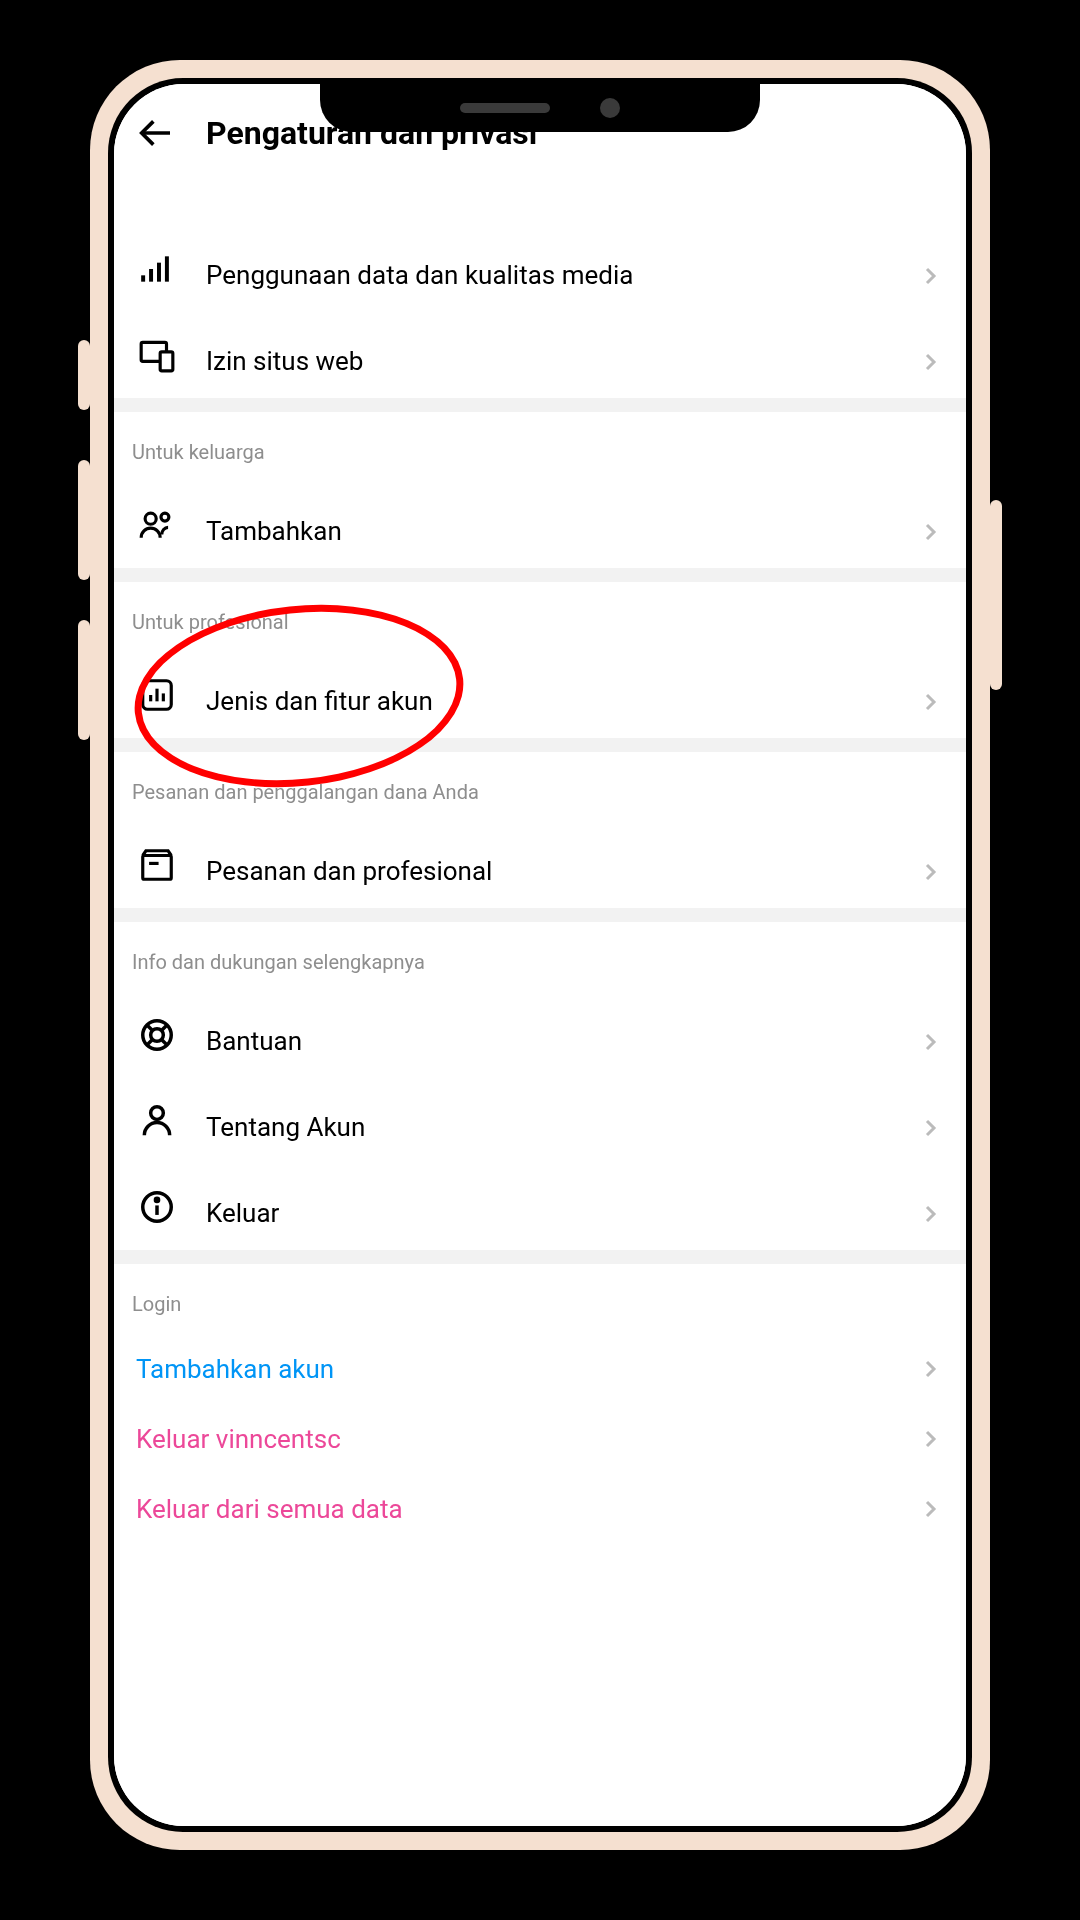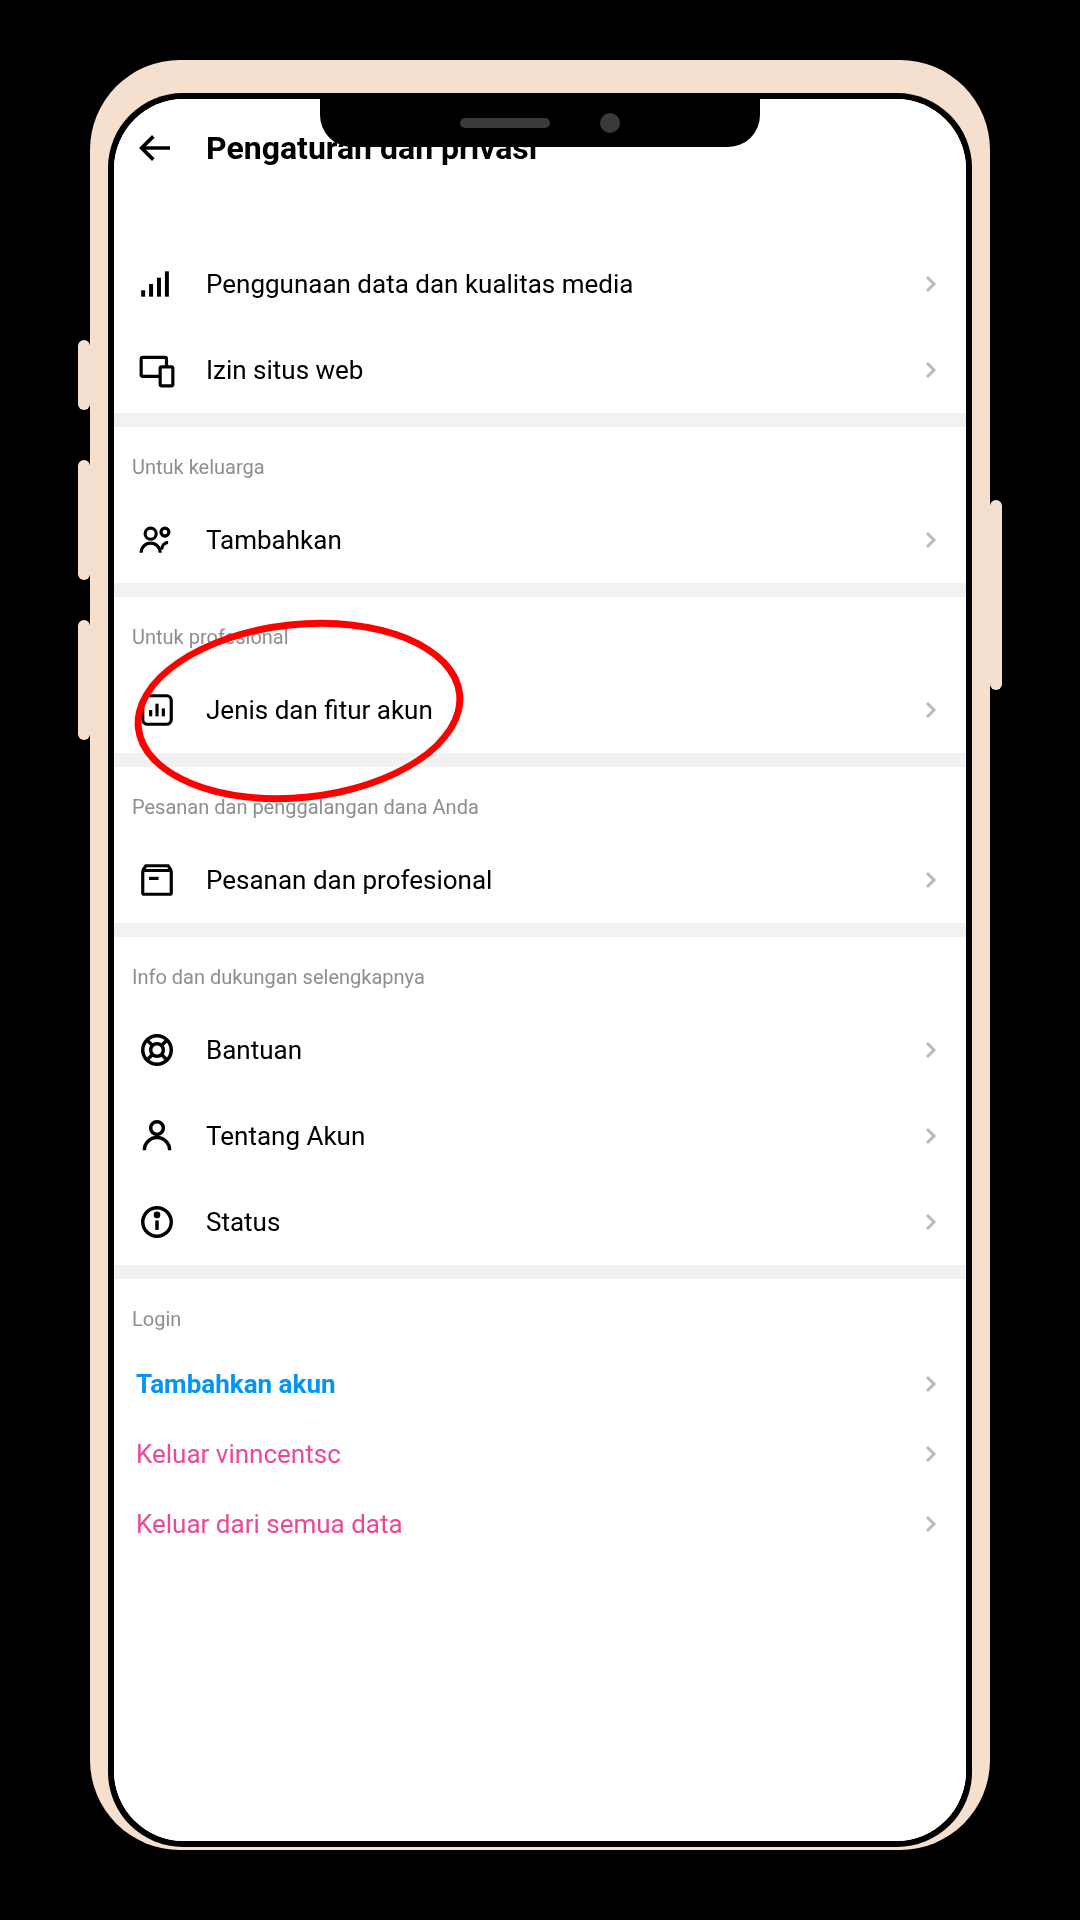--- a/index.html
+++ b/index.html
@@ -21,21 +21,20 @@
       border-radius: 90px;
       padding: 18px;
     }
     .phone-body {
       width: 100%;
       height: 100%;
       background: #000;
       border-radius: 75px;
       padding: 6px;
       position: relative;
-      margin-top: 15px;
     }
     .side-button {
       position: absolute;
       background: #f5e0d0;
       border-radius: 6px;
     }
     .side-button.left1 { left: -12px; top: 280px; width: 12px; height: 70px; }
     .side-button.left2 { left: -12px; top: 400px; width: 12px; height: 120px; }
     .side-button.left3 { left: -12px; top: 560px; width: 12px; height: 120px; }
     .side-button.right1 { right: -12px; top: 440px; width: 12px; height: 190px; }
@@ -106,21 +105,21 @@
       height: 14px;
       background: #f2f2f2;
     }
     .section-header {
       padding: 28px 22px 18px 18px;
       font-size: 20px;
       color: #8e8e8e;
     }
     .list-item {
       display: flex;
-      align-items: center;
+      align-items: flex-end;
       padding: 22px 22px;
       gap: 28px;
       cursor: pointer;
       position: relative;
     }
     .list-item-text {
       display: flex;
       align-items: center;
       padding: 20px 22px;
       gap: 28px;
@@ -132,21 +131,21 @@
       display: flex;
       align-items: center;
       justify-content: center;
       flex-shrink: 0;
     }
     .item-label {
       font-size: 26px;
       color: #000;
       flex: 1;
     }
-    .item-label.blue { color: #0095f6; font-weight: bold; }
+    .item-label.blue { color: #0095f6; }
     .item-label.red { color: #ec4899; }
     .chevron {
       width: 28px;
       height: 28px;
       display: flex;
       align-items: center;
       justify-content: center;
       flex-shrink: 0;
     }
     .annotation-circle {
@@ -320,21 +319,21 @@
         </div>
 
         <div class="list-item">
           <div class="icon-box">
             <svg viewBox="0 0 24 24" width="38" height="38" fill="none" stroke="#000" stroke-width="2.2">
               <circle cx="12" cy="12" r="9"></circle>
               <line x1="12" y1="11" x2="12" y2="17"></line>
               <circle cx="12" cy="7.5" r="1" fill="#000"></circle>
             </svg>
           </div>
-          <div class="item-label">Status</div>
+          <div class="item-label">Keluar</div>
           <div class="chevron">
             <svg viewBox="0 0 24 24" width="24" height="24" fill="none" stroke="#bbb" stroke-width="3">
                 <polyline points="9 5 16 12 9 19"></polyline>
               </svg>
           </div>
         </div>
 
         <div class="section-divider"></div>
 
         <div class="section-header">Login</div>

